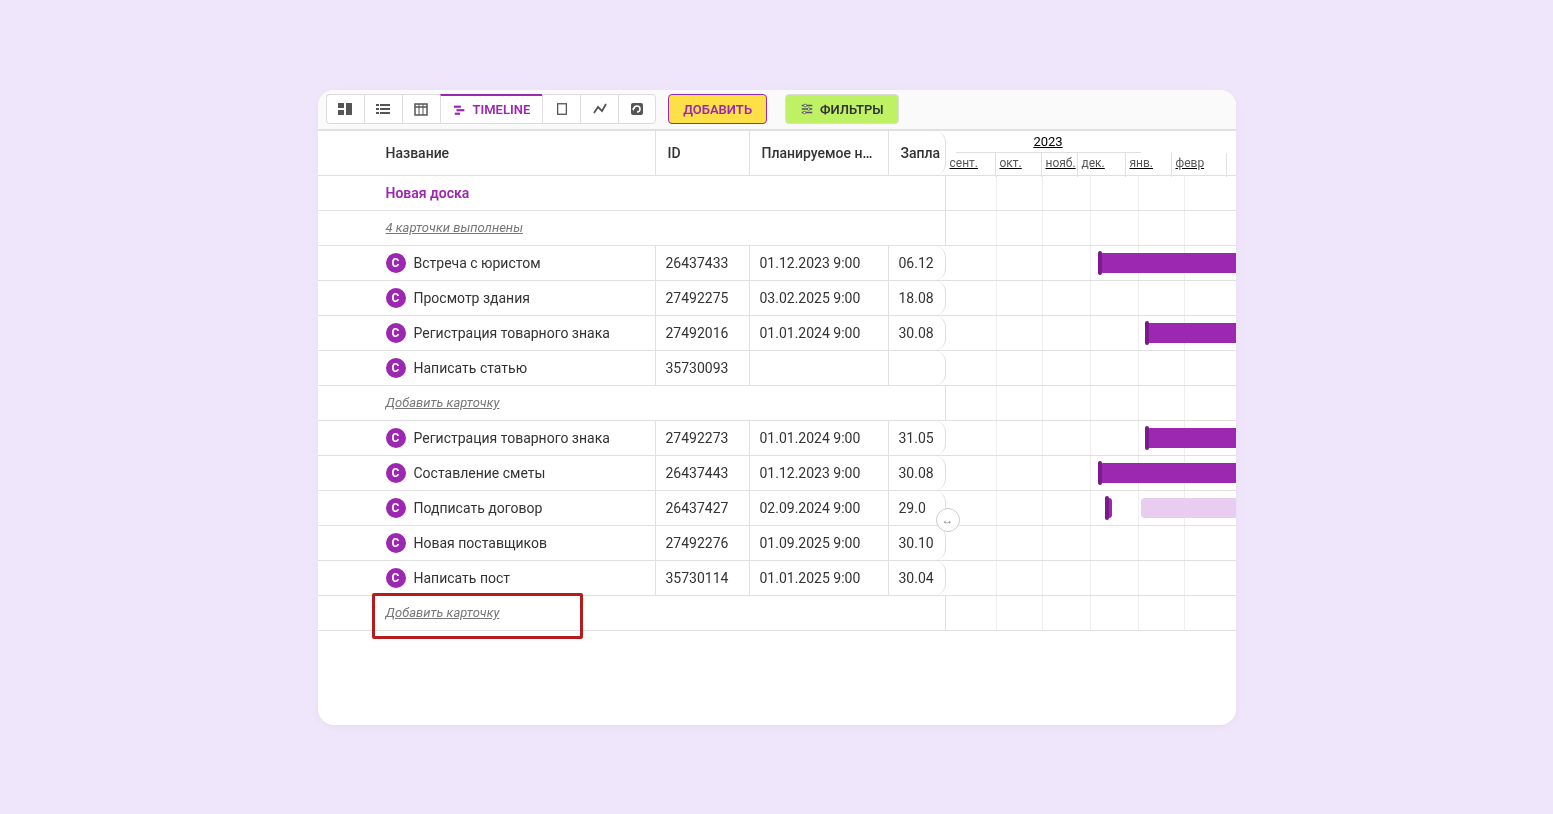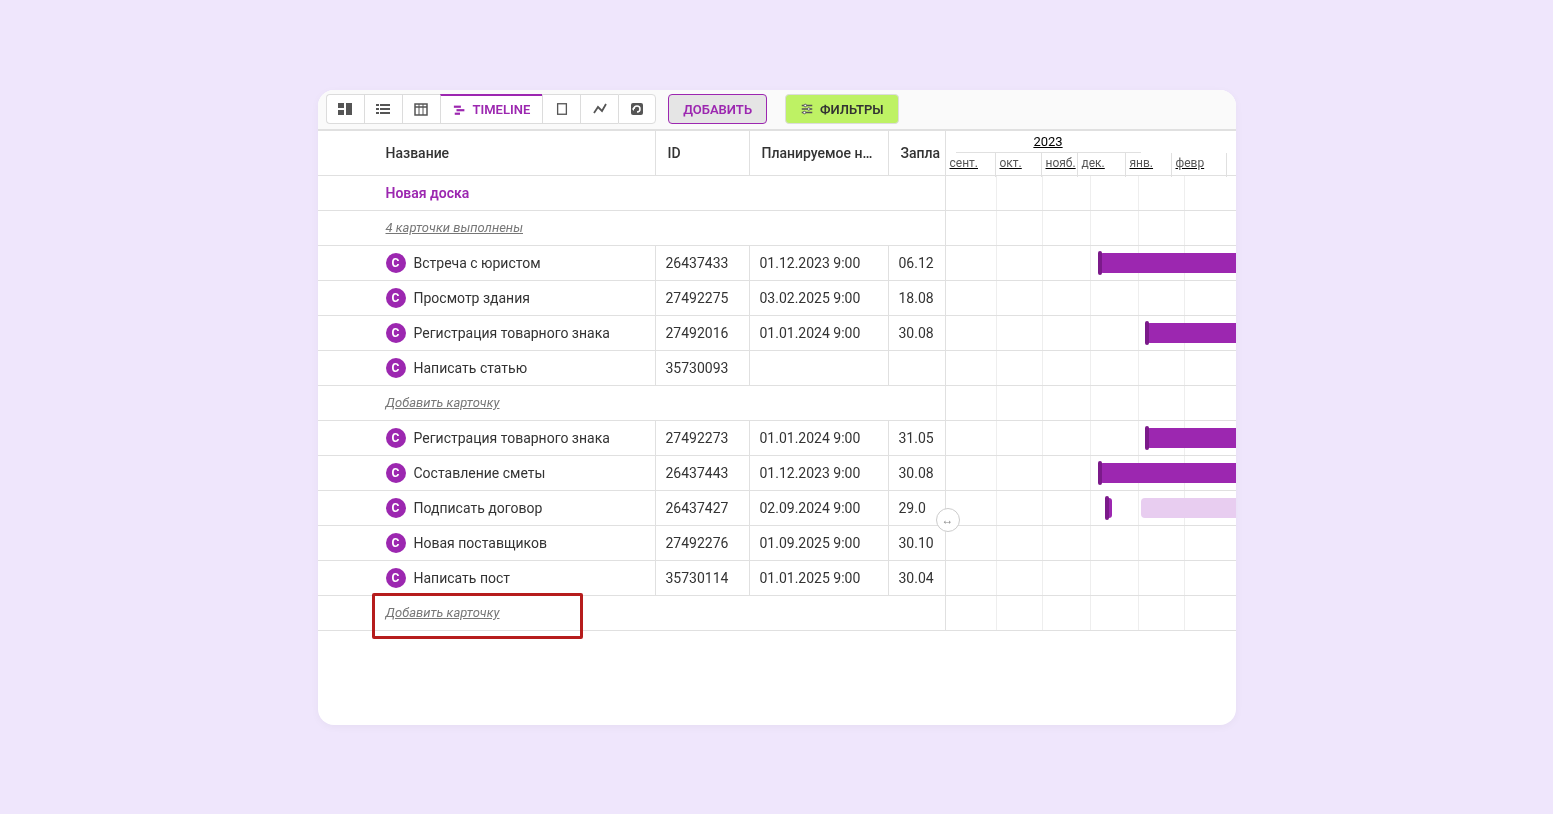--- a/index.html
+++ b/index.html
@@ -54,21 +54,21 @@
   font-size: 13px;
   font-weight: 600;
   border-top: 2px solid #9c27b0;
 }
 .add-btn {
   margin-left: 12px;
   height: 30px;
   padding: 0 14px;
   border: 1px solid #9c27b0;
   border-radius: 4px;
-  background: #e5e5e5;
+  background: #fde047;
   color: #9c27b0;
   font-size: 13px;
   font-weight: 600;
   display: flex;
   align-items: center;
   gap: 6px;
   cursor: pointer;
 }
 .filter-btn {
   margin-left: 18px;
@@ -118,21 +118,21 @@
   display: flex;
   align-items: center;
   padding: 0 12px;
   font-size: 14px;
   color: #333;
   font-weight: 500;
 }
 .col-name { width: 338px; padding-left: 68px; }
 .col-id   { width: 94px; }
 .col-plan { width: 139px; }
-.col-zap  { width: 57px; overflow: hidden; white-space: nowrap; }
+.col-zap  { width: 57px; overflow: hidden; white-space: nowrap; border-radius: 11px; }
 .gantt-head {
   flex: 1;
   position: relative;
   display: flex;
   flex-direction: column;
 }
 .gantt-year {
   height: 22px;
   border-bottom: 1px solid #e0e0e0;
   text-align: center;

